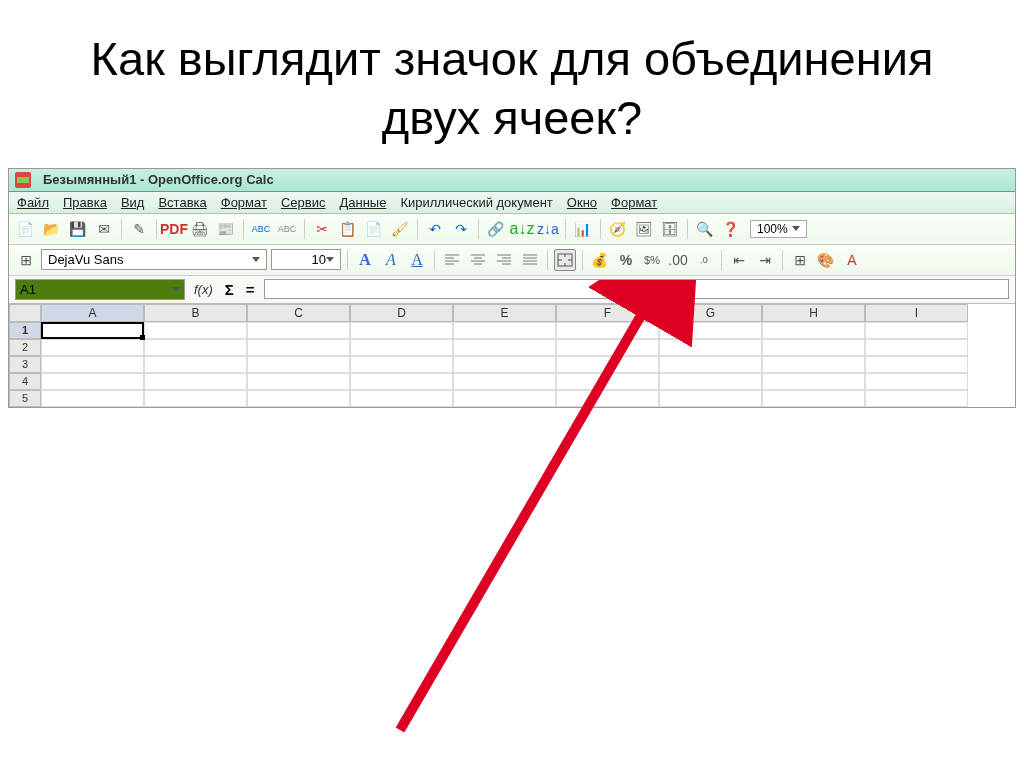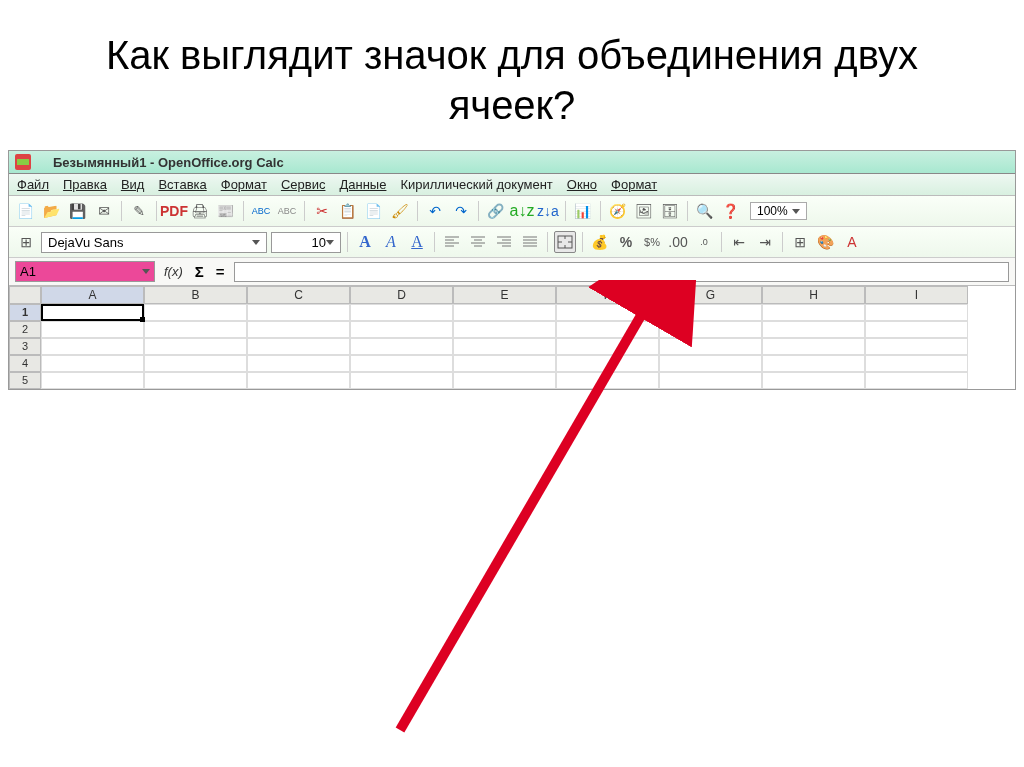--- a/index.html
+++ b/index.html
@@ -1,41 +1,41 @@
 <!DOCTYPE html>
 <html><head>
 <meta charset="utf-8">
 <style>
   * { box-sizing: border-box; margin: 0; padding: 0; }
   body { width: 1024px; height: 767px; background: #fff; font-family: Arial, sans-serif; overflow: hidden; }
-  .slide-title { text-align: center; font-size: 40px; font-weight: 400; color: #000; padding: 30px 40px 20px; line-height: 1.25; }
+  .slide-title { text-align: center; font-size: 47px; font-weight: 400; color: #000; padding: 30px 40px 20px; line-height: 1.25; }
   
   .app-window { border: 1px solid #999; margin: 0 8px; background: #f5f5f2; }
-  .titlebar { background: linear-gradient(#c8f0e0,#a8e8d0); padding: 3px 6px; display: flex; align-items: center; gap: 22px; font-size: 13px; font-weight: bold; color: #333; border-bottom: 1px solid #888; }
+  .titlebar { background: linear-gradient(#c8f0e0,#a8e8d0); padding: 3px 6px; display: flex; align-items: center; gap: 12px; font-size: 13px; font-weight: bold; color: #333; border-bottom: 1px solid #888; }
   .titlebar .doc-icon { width: 16px; height: 16px; background: #d44; border-radius: 2px; display: inline-block; position: relative; }
   .titlebar .doc-icon::after { content:''; position:absolute; left:2px; top:5px; right:2px; height:6px; background:#8c4; }
   
   .menubar { background: linear-gradient(#eef8f2,#d8f0e0); padding: 3px 8px; display: flex; gap: 14px; font-size: 13px; color: #222; border-bottom: 1px solid #bbb; }
   .menubar span { cursor: pointer; }
   .u { text-decoration: underline; }
   
   .toolbar { background: linear-gradient(#fafff8,#eef8ec); padding: 4px 6px; display: flex; align-items: center; gap: 4px; border-bottom: 1px solid #ccc; flex-wrap: nowrap; }
   .tb-btn { width: 22px; height: 22px; border: 1px solid transparent; border-radius: 2px; display: flex; align-items: center; justify-content: center; font-size: 14px; color: #555; cursor: pointer; }
   .tb-sep { width: 1px; height: 20px; background: #ccc; margin: 0 2px; }
   .zoom-box { border: 1px solid #aaa; background: #fff; padding: 1px 6px; font-size: 12px; margin-left: 4px; display: flex; align-items: center; gap: 4px; }
   
   .fmtbar { background: linear-gradient(#fafff8,#eef8ec); padding: 4px 6px; display: flex; align-items: center; gap: 4px; border-bottom: 1px solid #ccc; }
   .font-box { border: 1px solid #999; background: #fff; padding: 2px 6px; font-size: 13px; width: 226px; display: flex; justify-content: space-between; align-items: center; }
   .size-box { border: 1px solid #999; background: #fff; padding: 2px 6px; font-size: 13px; width: 70px; display: flex; justify-content: flex-end; align-items: center; }
   .dd-arrow { width:0;height:0;border-left:4px solid transparent;border-right:4px solid transparent;border-top:5px solid #555; }
   .merge-btn { width: 22px; height: 22px; border: 1px solid #888; border-radius: 2px; display: flex; align-items: center; justify-content: center; background: #e8e8e8; }
   .merge-btn svg rect { fill:none; stroke:#555; stroke-width:1; }
   
   .formulabar { background: #f8f8f6; padding: 3px 6px; display: flex; align-items: center; gap: 6px; border-bottom: 1px solid #bbb; font-size: 13px; }
-  .namebox { border: 1px solid #999; background: #ec4899; padding: 2px 4px; width: 140px; display:flex; justify-content:space-between; align-items:center; }
+  .namebox { border: 1px solid #999; background: #4d7c0f; padding: 2px 4px; width: 170px; display:flex; justify-content:space-between; align-items:center; }
   .fx-sym { font-style: italic; color: #333; padding: 0 3px; }
   .sigma { font-weight: bold; padding: 0 3px; font-size: 15px; }
   .eq { font-weight: bold; padding: 0 3px; font-size: 15px; }
   .formula-input { flex: 1; border: 1px solid #999; background: #fff; height: 20px; }
   
   .grid { display: grid; grid-template-columns: 32px repeat(9, 103px); border-collapse: collapse; background: #fff; }
   .grid .corner { background: #e8e8e4; border: 1px solid #bbb; height: 18px; }
   .grid .colh { background: #e8e8e4; border: 1px solid #bbb; height: 18px; font-size: 12px; text-align: center; line-height: 16px; color: #333; }
   .grid .rowh { background: #e8e8e4; border: 1px solid #bbb; height: 17px; font-size: 11px; text-align: center; line-height: 15px; color: #333; }
   .grid .cell { border: 1px solid #ddd; height: 17px; background: #fff; }

